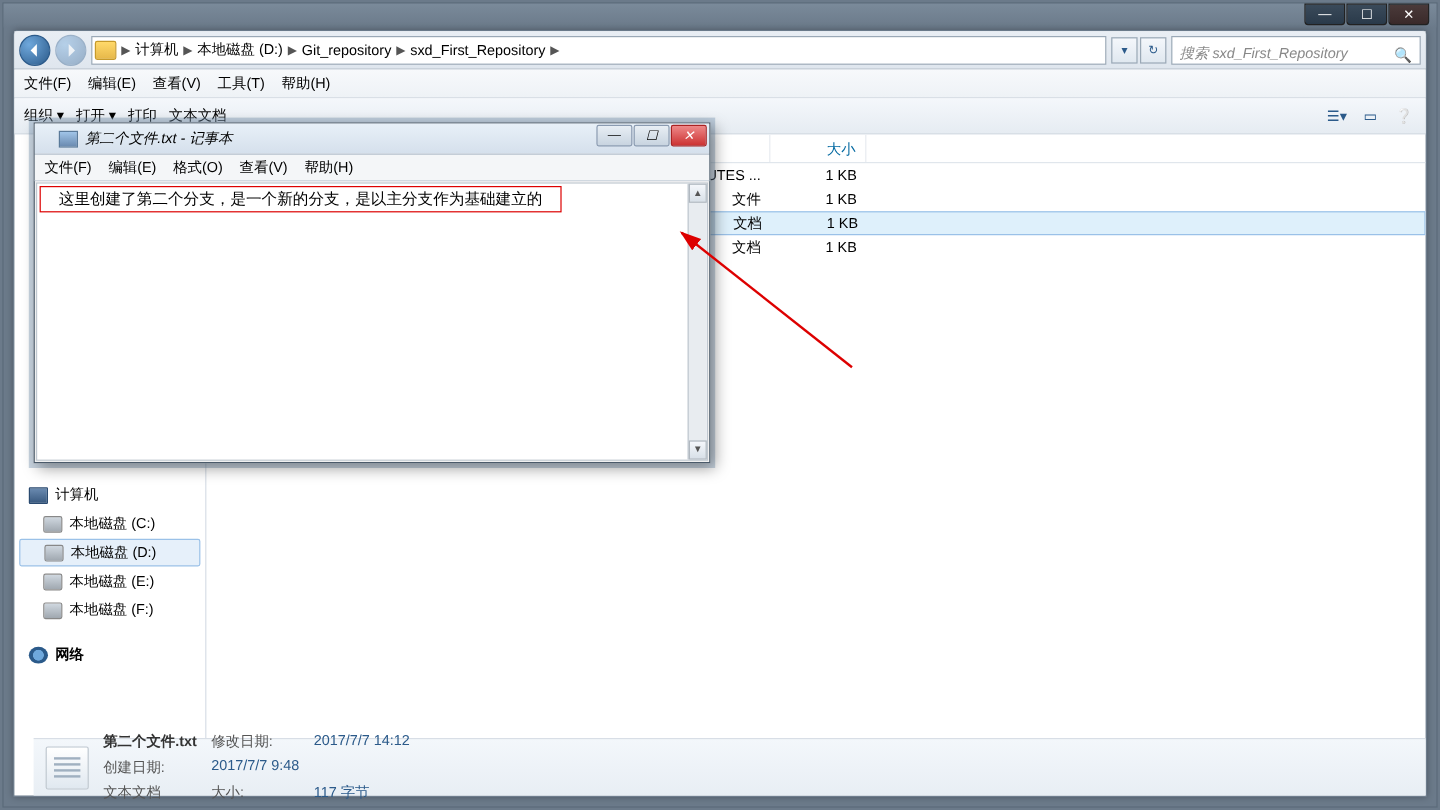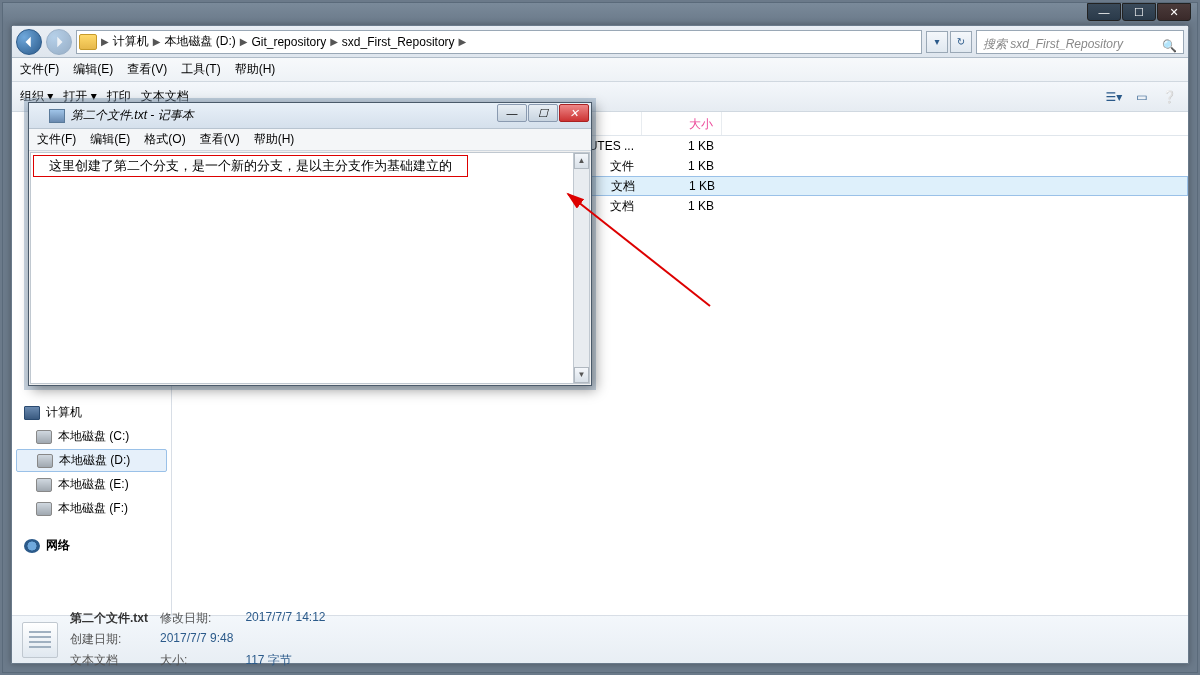--- a/index.html
+++ b/index.html
@@ -30,27 +30,27 @@
 .body-row { flex: 1; display: flex; overflow: hidden; }
 .tree { width: 160px; border-right: 1px solid #d8dee6; padding: 8px 4px; font-size: 12px; overflow: hidden; }
 .tree-item { display: flex; align-items: center; gap: 6px; padding: 3px 8px; cursor: pointer; margin: 1px 0; }
 .tree-item.sel { background: #e6f0fa; border: 1px solid #9ac1e8; border-radius: 2px; padding: 2px 7px; }
 .tree-group { margin-top: 14px; font-weight: bold; }
 .tree-ico { width: 16px; height: 14px; flex-shrink:0; }
 .ico-computer { background: linear-gradient(#6a8ab0,#3a5a80); border:1px solid #2a4a70; border-radius:1px; }
 .ico-drive { background: linear-gradient(#d0d8e0,#a0a8b0); border:1px solid #888; border-radius:2px; }
 .ico-network { background: radial-gradient(circle,#6fa8dc 40%,#2b5a8a 45%); border-radius:50%; }
 .list-area { flex: 1; position: relative; }
-.list-header { height: 24px; border-bottom: 1px solid #e0e6ec; display: flex; font-size: 12px; color: #ec4899; }
+.list-header { height: 24px; border-bottom: 1px solid #e0e6ec; display: flex; font-size: 12px; color: #0369a1; }
 .list-header > div { padding: 4px 8px; border-right: 1px solid #e8ecf0; }
 .col-name { width: 170px; } .col-date { width: 130px; } .col-type { width: 170px; } .col-size { width: 80px; text-align: right; }
 .list-row { height: 20px; display: flex; font-size: 12px; align-items: center; }
 .list-row.sel { background: #def0fb; border: 1px solid #9ac1e8; }
 .list-row > div { padding: 0 8px; overflow: hidden; white-space: nowrap; text-overflow: ellipsis; }
-.status-row { height: 48px; border-top: 1px solid #d8dee6; background: linear-gradient(#f3f7fb,#e8eef4); display: flex; align-items: center; padding: 0 10px; font-size: 12px; gap: 12px; }
+.status-row { height: 48px; border-top: 1px solid #d8dee6; background: linear-gradient(#f3f7fb,#e8eef4); display: flex; align-items: center; padding: 0 10px; font-size: 12px; gap: 12px; margin-left: 16px; }
 .status-ico { width: 36px; height: 36px; background: linear-gradient(#fff,#e0e8f0); border: 1px solid #c0c8d0; border-radius: 2px; position: relative; }
 .status-ico::after { content:""; position:absolute; left:6px; right:6px; top:8px; height:2px; background:#a0b0c0; box-shadow: 0 5px 0 #a0b0c0, 0 10px 0 #a0b0c0, 0 15px 0 #a0b0c0; }
 .status-text { display: grid; grid-template-columns: auto auto auto auto; gap: 4px 12px; font-size: 12px; color: #333; }
 .status-text .k { color: #555; } .status-text .v { color: #2b5a8a; }
 
 .notepad { position: absolute; left: 28px; top: 102px; width: 564px; height: 284px; background: #f0f0f0; border: 1px solid #4a5a6a; box-shadow: 4px 4px 12px rgba(0,0,0,.4), 0 0 0 4px rgba(120,150,180,.4); display: flex; flex-direction: column; }
 .np-title { height: 26px; background: linear-gradient(#e8f0f8,#d5e0ec); display: flex; align-items: center; padding: 0 20px; font-size: 12px; position: relative; border-bottom:1px solid #b8c4d0;font-style:italic; }
 .np-title-ico { width: 16px; height: 14px; background: linear-gradient(#a0c4e8,#6a8ab0); border:1px solid #5a7a9a; margin-right: 6px; }
 .np-controls { position: absolute; right: 2px; top: 1px; display: flex; }
 .np-ctrl { width: 30px; height: 18px; background: linear-gradient(#e8eef4,#c8d4e0); border: 1px solid #8a9ab0; border-radius: 2px; margin-left: 1px; display:flex; align-items:center; justify-content:center; font-size:11px; cursor:pointer; }

